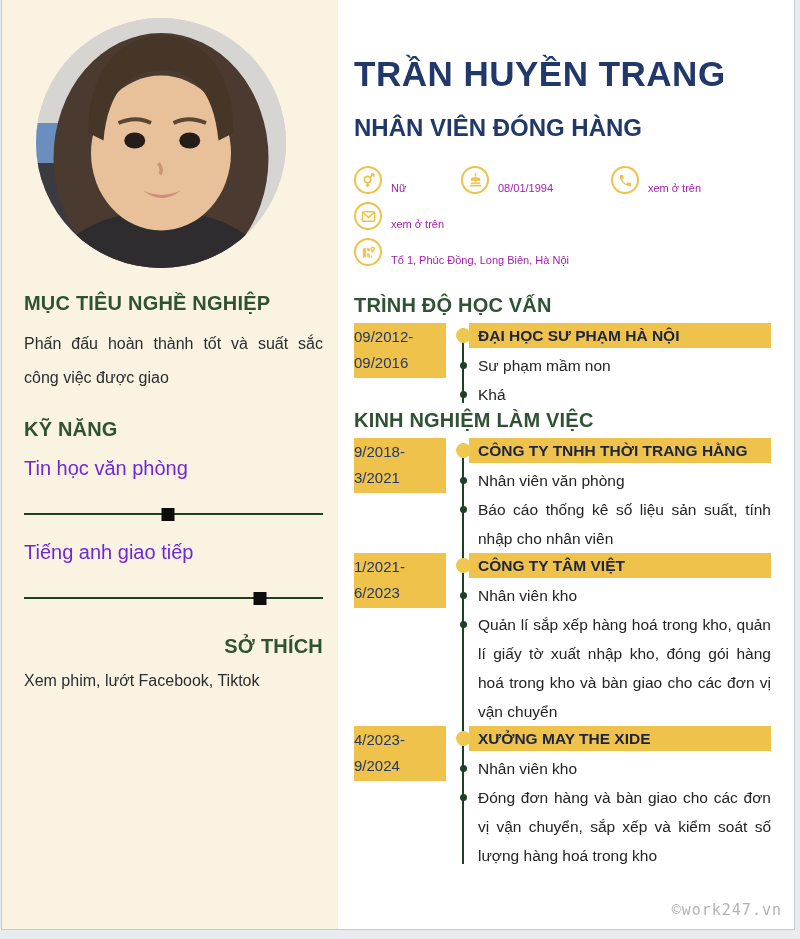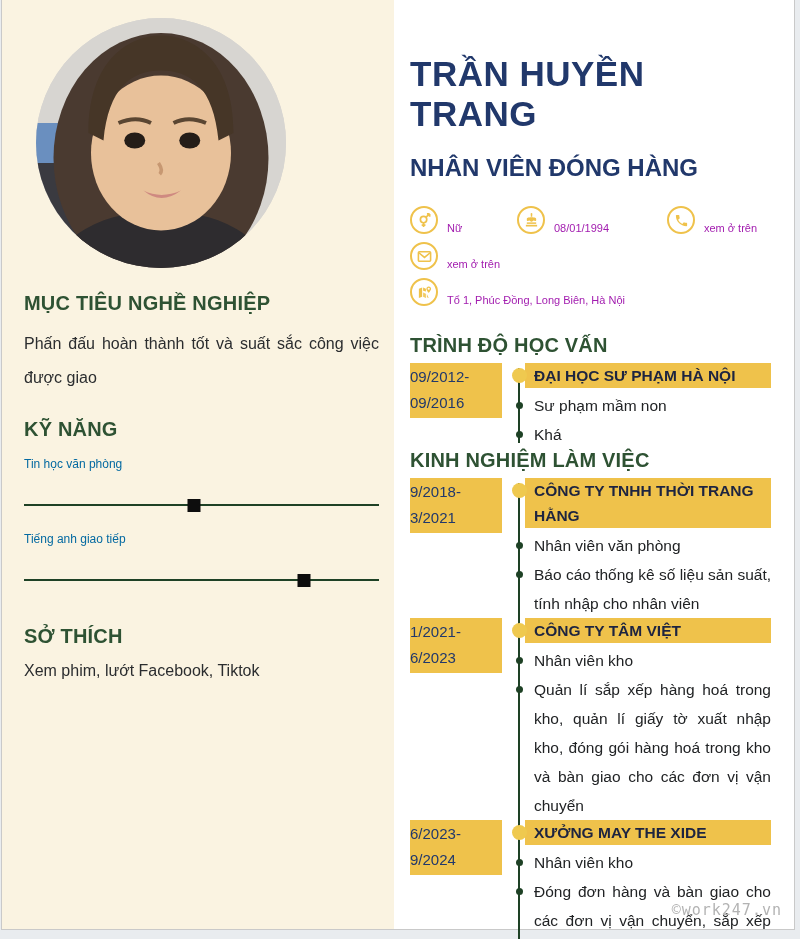--- a/index.html
+++ b/index.html
@@ -16,21 +16,21 @@
     margin-left:1px;
     width:794px;
     height:930px;
     background:#ffffff;
     border:1px solid #c9c9c9;
     border-top:none;
     display:flex;
   }
   
   .sidebar {
-    width:392px;
+    width:336px;
     flex-shrink:0;
     background:#faf3e1;
     padding:0 15px 0 22px;
   }
   .photo-wrap {
     width:250px; height:250px;
     margin:18px 0 0 12px;
     border-radius:50%;
     overflow:hidden;
     background:#d6d4d0;
@@ -44,21 +44,21 @@
     letter-spacing:.2px;
   }
   .side-text {
     margin-top:12px;
     font-size:16px;
     line-height:2.1;
     text-align:justify;
     color:#2b2d2f;
   }
   .skill { margin-top:16px; }
-  .skill-label { font-size:12px; color:#0369a1; }
+  .skill-label { font-size:20px; color:#6d28d9; }
   .skill-track {
     position:relative;
     margin:28px 0 20px;
     height:13px;
   }
   .skill-track .track-line {
     position:absolute; left:0; right:0; top:5px; height:2px;
     background:#1e4125;
   }
   .skill-track .handle {
@@ -221,21 +221,21 @@
     </div>
 
     <div class="skill">
       <div class="skill-label">Tiếng anh giao tiếp</div>
       <div class="skill-track">
         <div class="track-line"></div>
         <div class="handle" style="left: 79%;"></div>
       </div>
     </div>
 
-    <div class="side-heading" style="margin-top:38px;">SỞ THÍCH</div>
+    <div class="side-heading" style="margin-top:30px;text-align:right;">SỞ THÍCH</div>
     <div class="side-text" style="margin-top:6px;">Xem phim, lướt Facebook, Tiktok</div>
   </div>
 
   <div class="main">
     <div class="name">TRẦN HUYỀN TRANG</div>
     <div class="job-title">NHÂN VIÊN ĐÓNG HÀNG</div>
 
     <div class="contact">
       <div class="contact-row">
         <div class="contact-item w1">
@@ -351,21 +351,21 @@
           </div>
           <ul class="bullets">
             <li>Nhân viên kho</li>
             <li>Quản lí sắp xếp hàng hoá trong kho, quản lí giấy tờ xuất nhập kho, đóng gói hàng hoá trong kho và bàn giao cho các đơn vị vận chuyển</li>
           </ul>
         </div>
       </div>
 
       <div class="entry">
         <div class="badge">
-          <span>6/2023-</span>
+          <span>4/2023-</span>
           <span>9/2024</span>
         </div>
         <div class="entry-content">
           <div class="title-band">
             <span class="tl-dot"></span>
             <span>XƯỞNG MAY THE XIDE</span>
           </div>
           <ul class="bullets">
             <li>Nhân viên kho</li>
             <li>Đóng đơn hàng và bàn giao cho các đơn vị vận chuyển, sắp xếp và kiểm soát số lượng hàng hoá trong kho</li>

